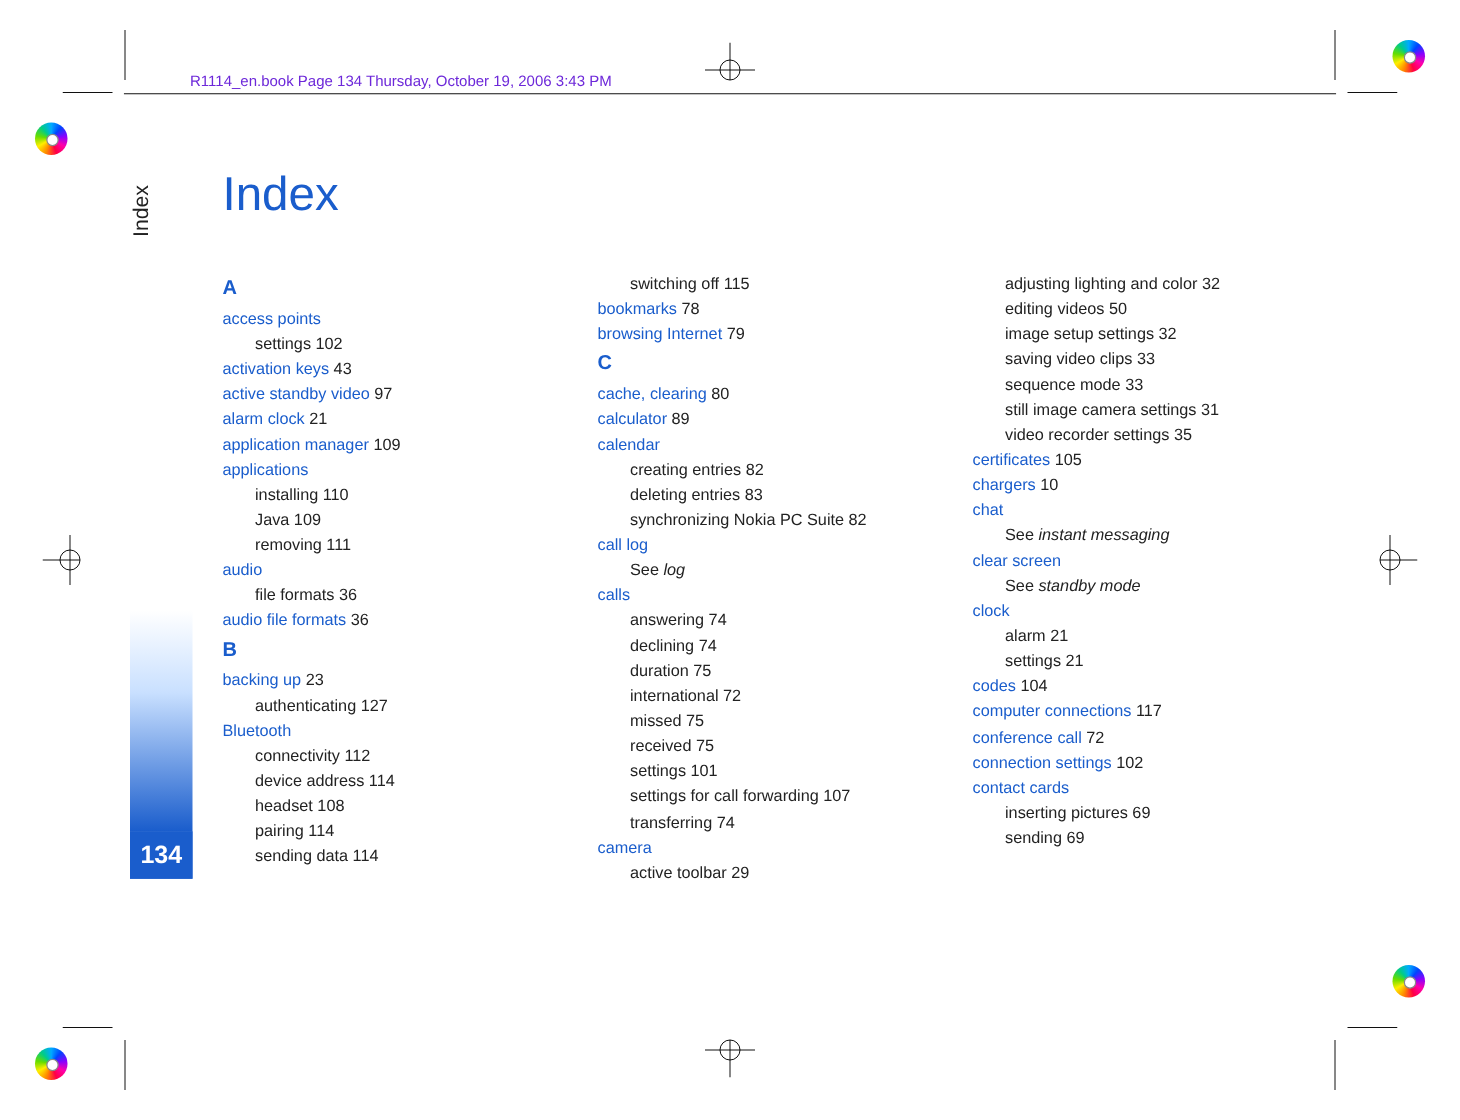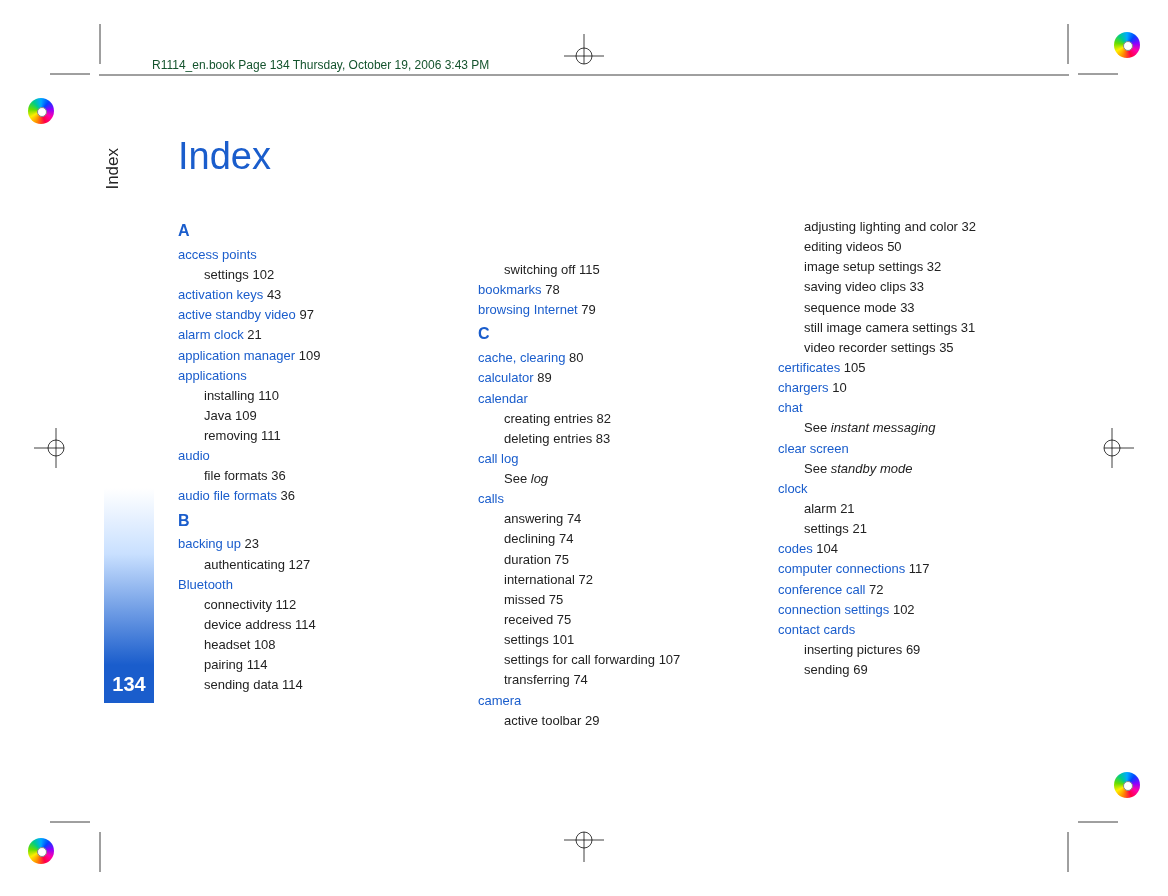--- a/index.html
+++ b/index.html
@@ -28,21 +28,21 @@
     margin:-4px 0 0 -4px;
     border-radius:50%;
     background:#fff;
     border:1px solid #888;
   }
   .header-text {
     position: absolute;
     top: 58px;
     left: 152px;
     font-size: 12px;
-    color: #14532d;
+    color: #6d28d9;
   }
   
   .page-area {
     position: absolute;
     top: 135px;
     left: 108px;
     width: 930px;
   }
   .side-tab {
     position: absolute;
@@ -87,21 +87,21 @@
     position: absolute;
     top: 82px;
     left: 70px;
     display: flex;
     gap: 0;
     font-size: 13px;
     line-height: 1.55;
     color: #222;
   }
   .col { width: 290px; }
-  .col:nth-child(2){ width: 300px; padding-left: 10px; margin-top: 43px;}
+  .col:nth-child(2){ width: 300px; padding-left: 10px;}
   .col:nth-child(3){ width: 290px; padding-left: 10px;}
   .letter-head { color: #1a5dcc; font-weight: bold; font-size: 16px; margin-top:2px; margin-bottom:1px;}
   .link { color: #1a5dcc; }
   .entry { display:block; }
   .sub { padding-left: 26px; display:block;}
   .pg { color:#222; }
   .italic { font-style: italic; }
 </style>
 </head>
 <body>
@@ -195,20 +195,21 @@
     <div class="col">
       <span class="sub"><span>switching off </span><span class="pg">115</span></span>
       <span class="entry"><span class="link">bookmarks </span><span class="pg">78</span></span>
       <span class="entry"><span class="link">browsing Internet </span><span class="pg">79</span></span>
       <div class="letter-head">C</div>
       <span class="entry"><span class="link">cache, clearing </span><span class="pg">80</span></span>
       <span class="entry"><span class="link">calculator </span><span class="pg">89</span></span>
       <span class="entry"><span class="link">calendar</span></span>
       <span class="sub"><span>creating entries </span><span class="pg">82</span></span>
       <span class="sub"><span>deleting entries </span><span class="pg">83</span></span>
+      <span class="sub"><span>synchronizing Nokia PC Suite </span><span class="pg">82</span></span>
       <span class="entry"><span class="link">call log</span></span>
       <span class="sub"><span>See </span><span class="italic">log</span></span>
       <span class="entry"><span class="link">calls</span></span>
       <span class="sub"><span>answering </span><span class="pg">74</span></span>
       <span class="sub"><span>declining </span><span class="pg">74</span></span>
       <span class="sub"><span>duration </span><span class="pg">75</span></span>
       <span class="sub"><span>international </span><span class="pg">72</span></span>
       <span class="sub"><span>missed </span><span class="pg">75</span></span>
       <span class="sub"><span>received </span><span class="pg">75</span></span>
       <span class="sub"><span>settings </span><span class="pg">101</span></span>

